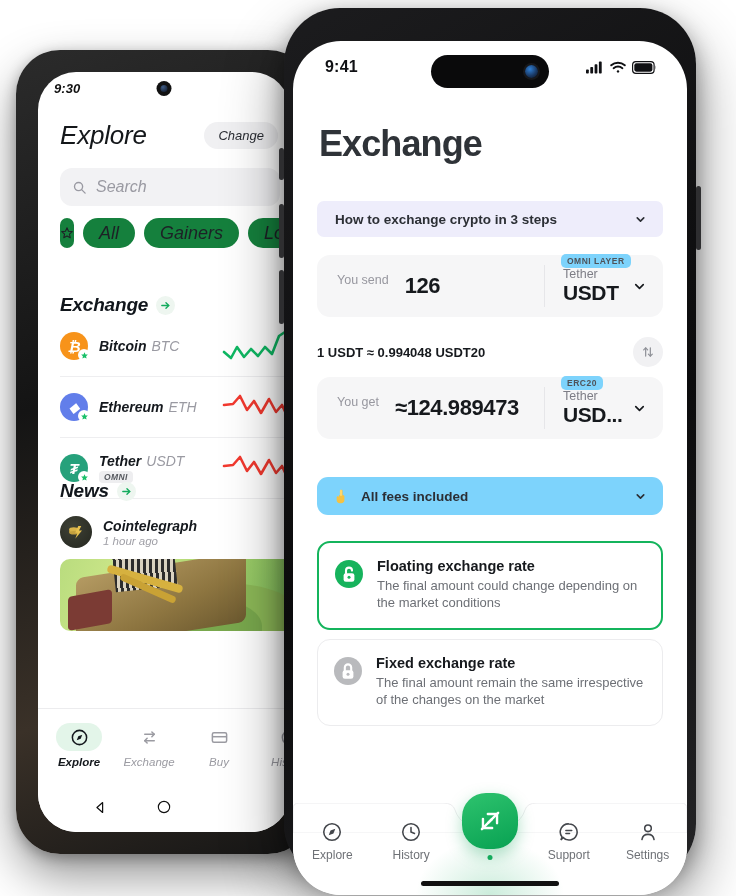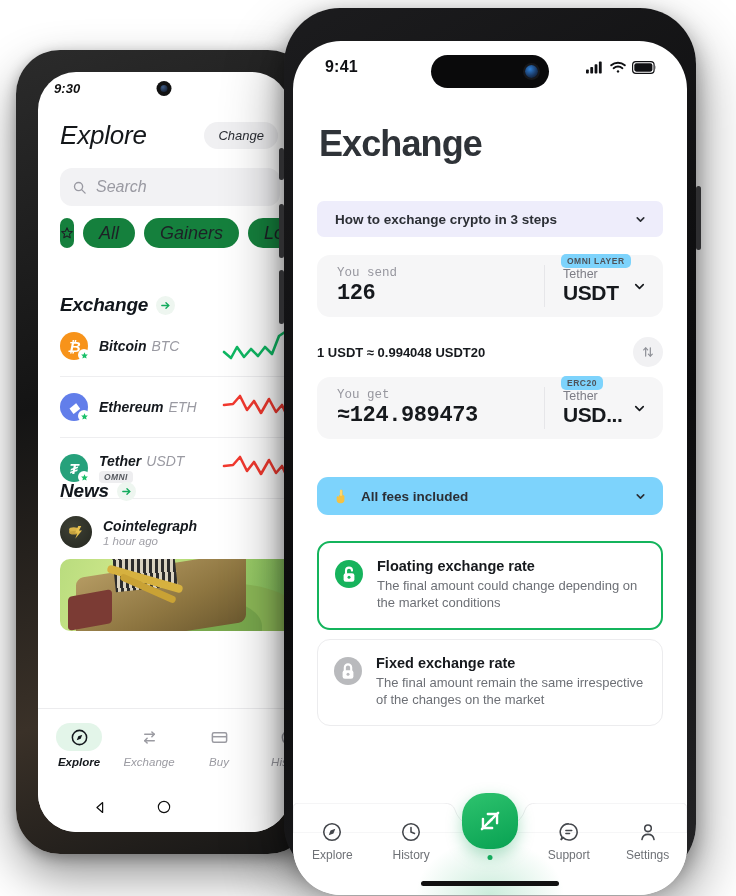--- a/index.html
+++ b/index.html
@@ -210,21 +210,21 @@
     padding:0 16px 0 18px;box-sizing:border-box;
   }
   .howto .t{font-size:13.5px;font-weight:700;color:#2c2f35;}
 
   .xcard{
     position:absolute;left:24px;right:24px;background:#f6f6f7;border-radius:13px;
     height:62px;display:flex;align-items:center;
   }
   .xcard.send{top:214px;}
   .xcard.get{top:336px;}
-  .xc-left{flex:1;padding-left:20px;display:flex;flex-direction:column;gap:1px;font-family:Liberation Mono, monospace;}
+  .xc-left{flex:1;padding-left:20px;display:flex;flex-direction:row;gap:16px;}
   .xc-lbl{font-size:12.5px;color:#97979f;}
   .xc-val{font-size:22px;font-weight:700;color:#16191d;letter-spacing:-.4px;}
   .xc-div{width:1px;height:42px;background:#e6e6e9;}
   .xc-right{
     width:118px;display:flex;align-items:center;justify-content:space-between;
     padding:0 16px 0 18px;box-sizing:border-box;position:relative;
   }
   .xc-coin{display:flex;flex-direction:column;gap:0px;}
   .xc-coin .nm{font-size:12.5px;color:#7d7d86;}
   .xc-coin .tk{font-size:21px;font-weight:700;color:#16191d;letter-spacing:-.4px;}

